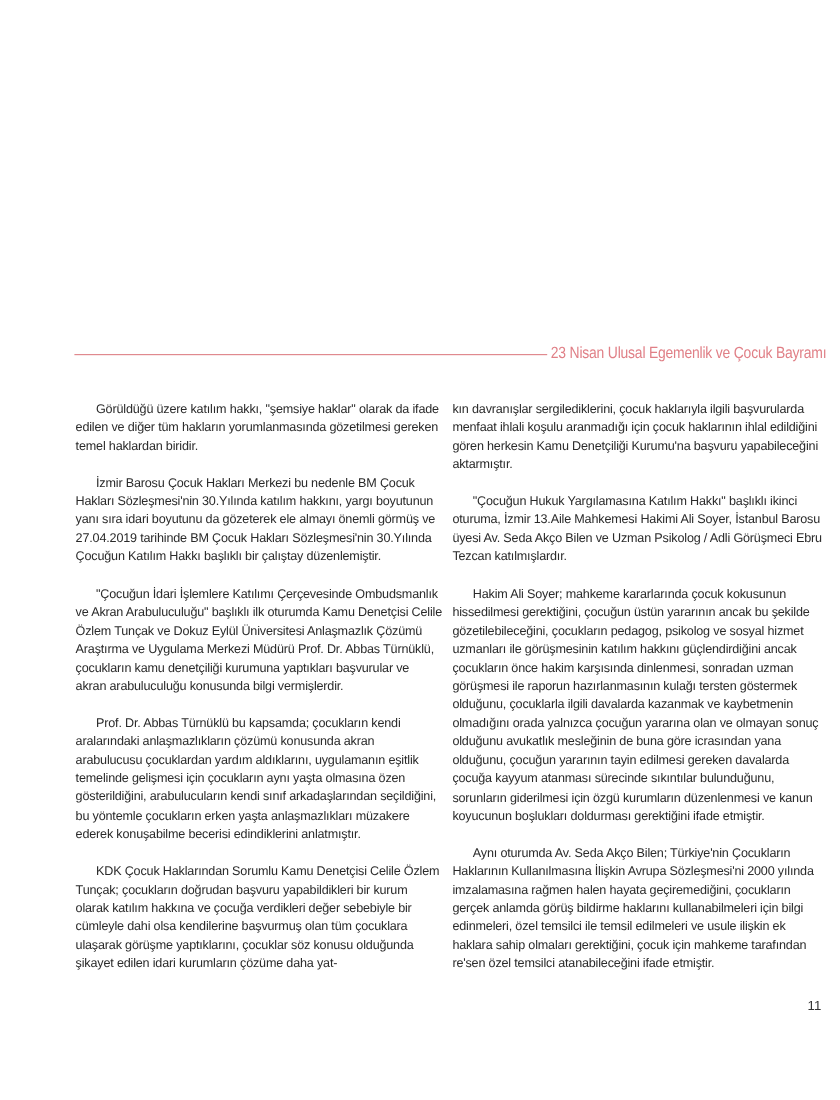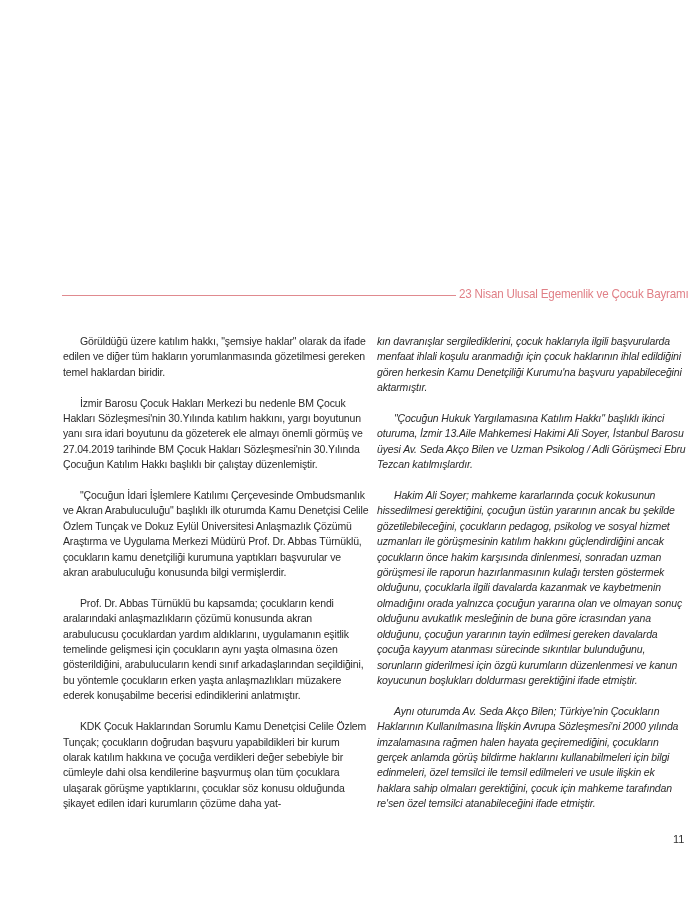--- a/index.html
+++ b/index.html
@@ -15,21 +15,21 @@
       position: absolute; left: 459px; top: 286px; width: 250px;
       font-family: "Liberation Sans Narrow", "Liberation Sans", sans-serif;
       font-size: 13.5px; color: #e07f86; white-space: nowrap; letter-spacing: -0.2px;
       transform: scaleX(0.86); transform-origin: left center;
     }
     .col {
       position: absolute; top: 334px; font-size: 10.5px; line-height: 15.4px;
       letter-spacing: -0.15px;
     }
     .col-left { left: 63px; width: 306px; }
-    .col-right { left: 377px; width: 310px; font-style: italic; }
+    .col-right { left: 377px; width: 310px; }
     .para { margin: 0 0 15.4px 0; text-indent: 17px; text-align: left; }
     .para.cont { text-indent: 0; }
     .page-number {
       position: absolute; left: 673px; top: 833px; font-size: 11px; color: #333; text-align: right;
     }
   </style>
 </head>
 <body>
 
 <div class="header-rule"></div>

